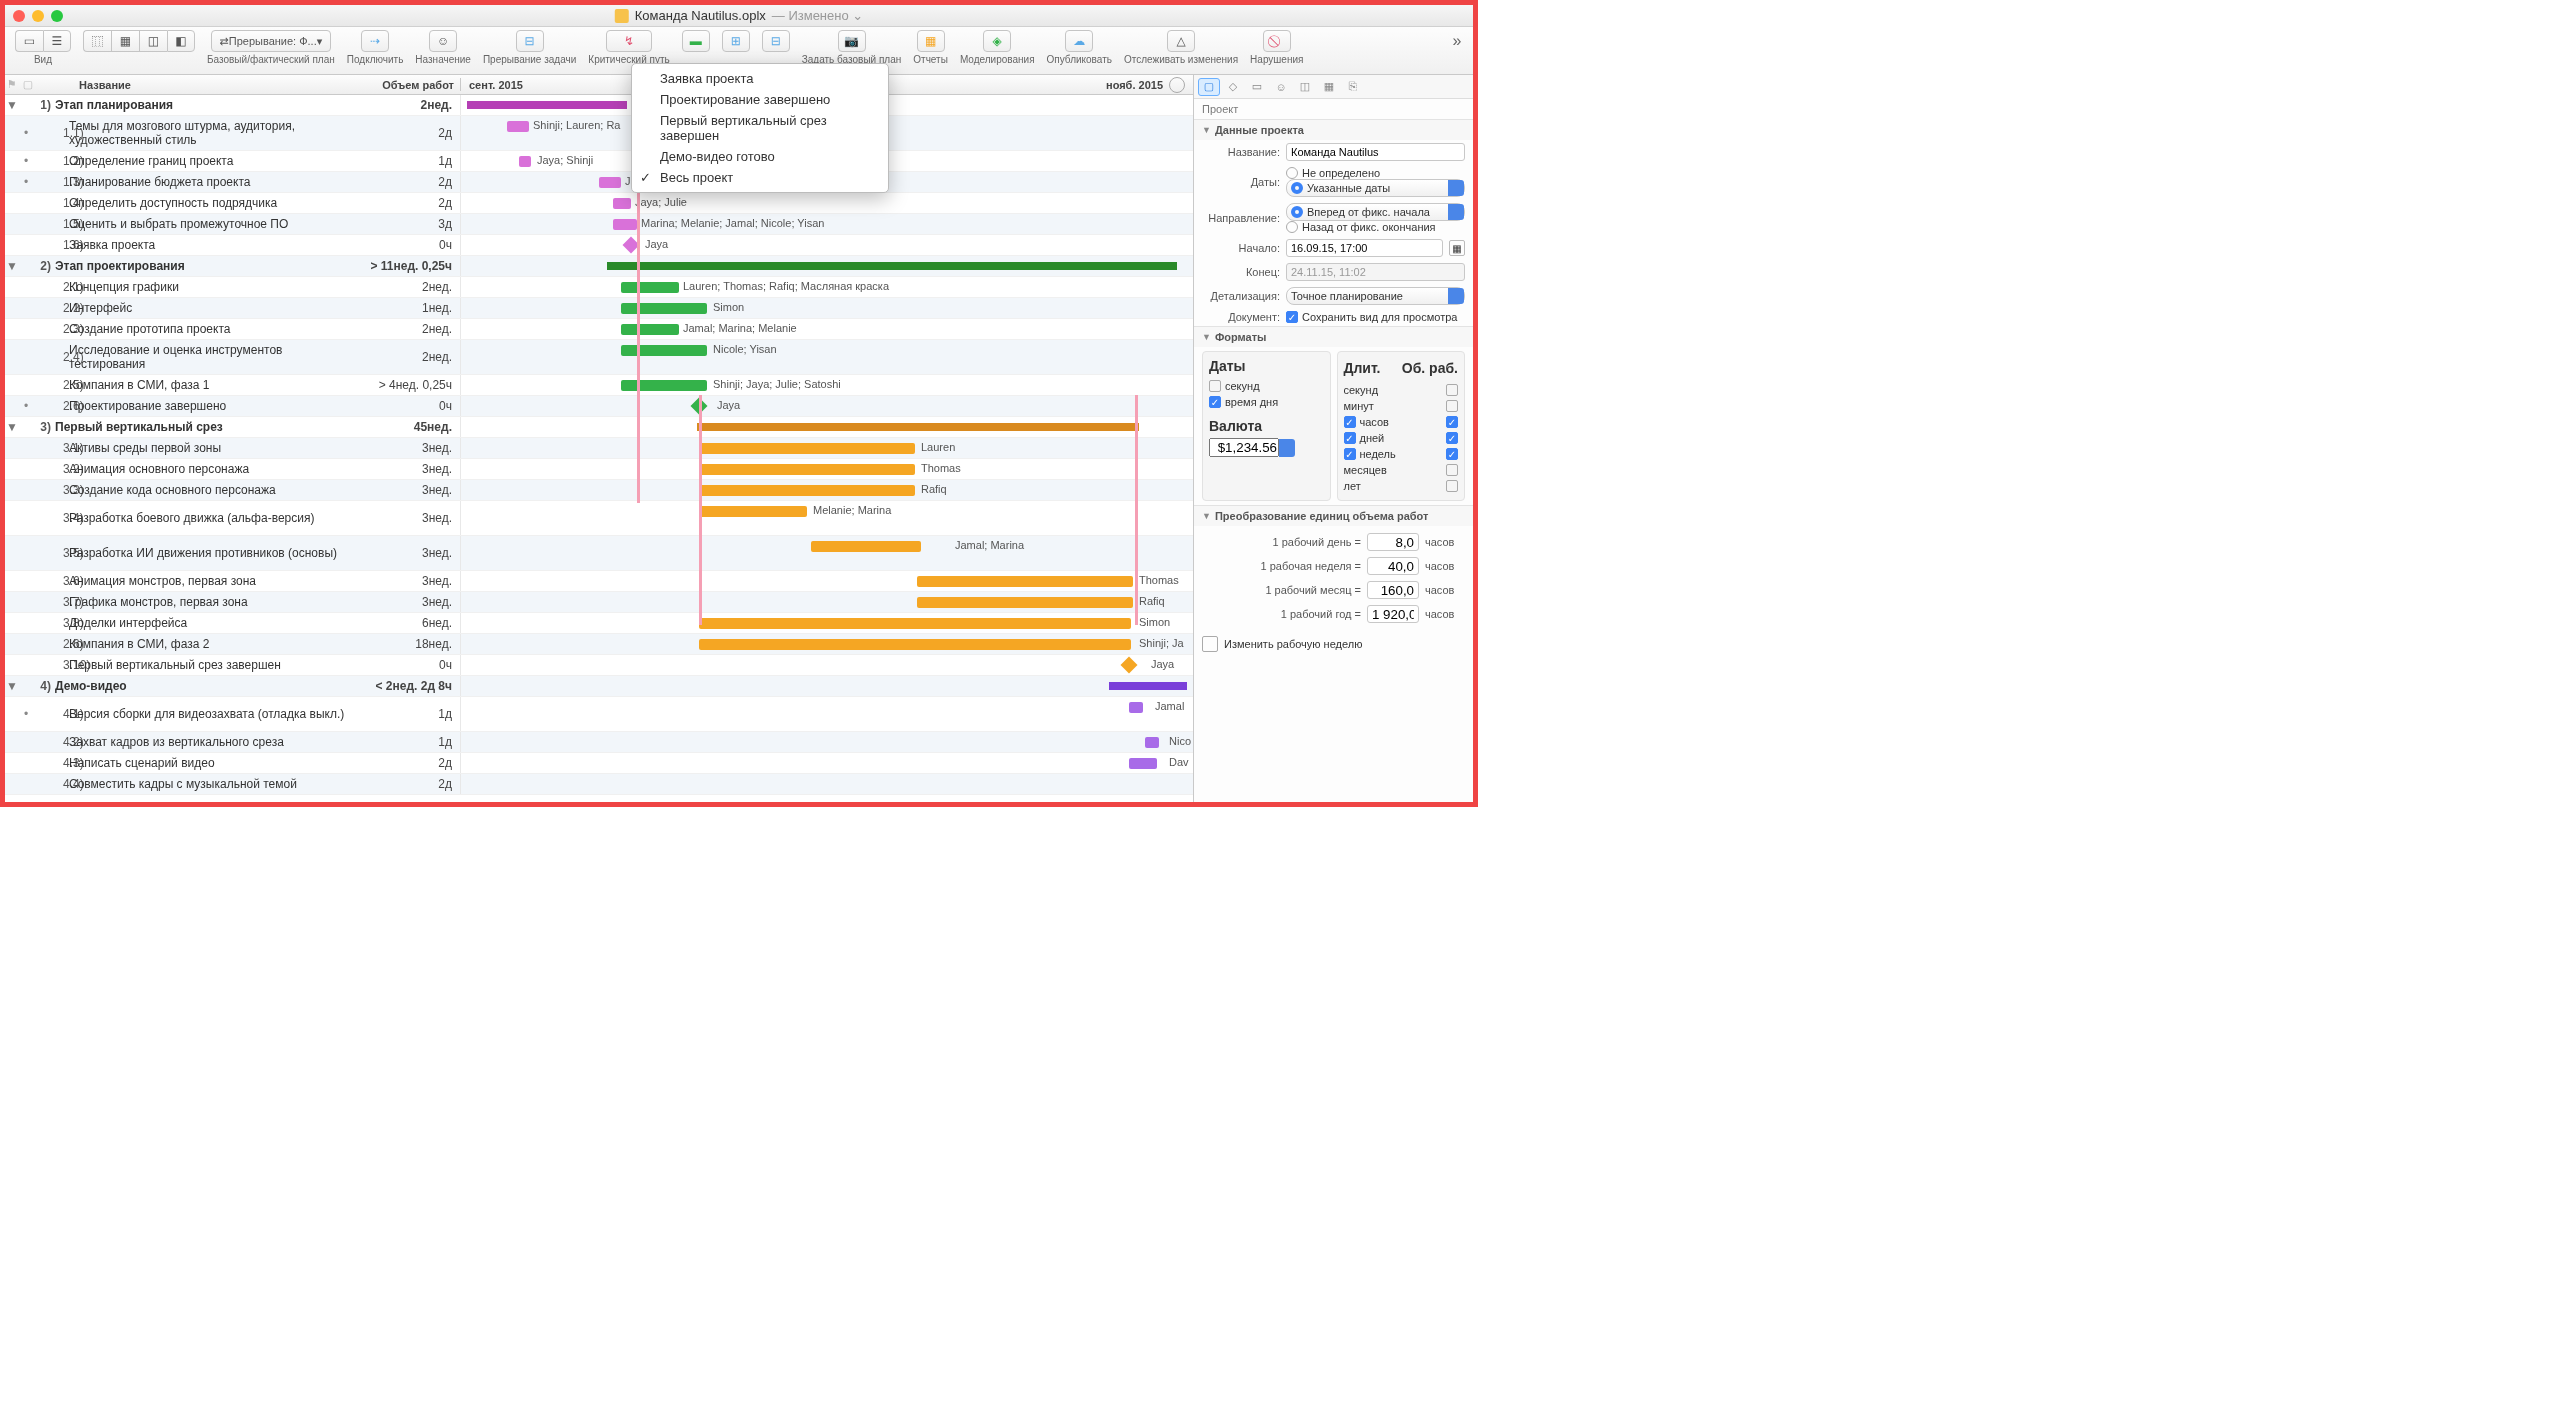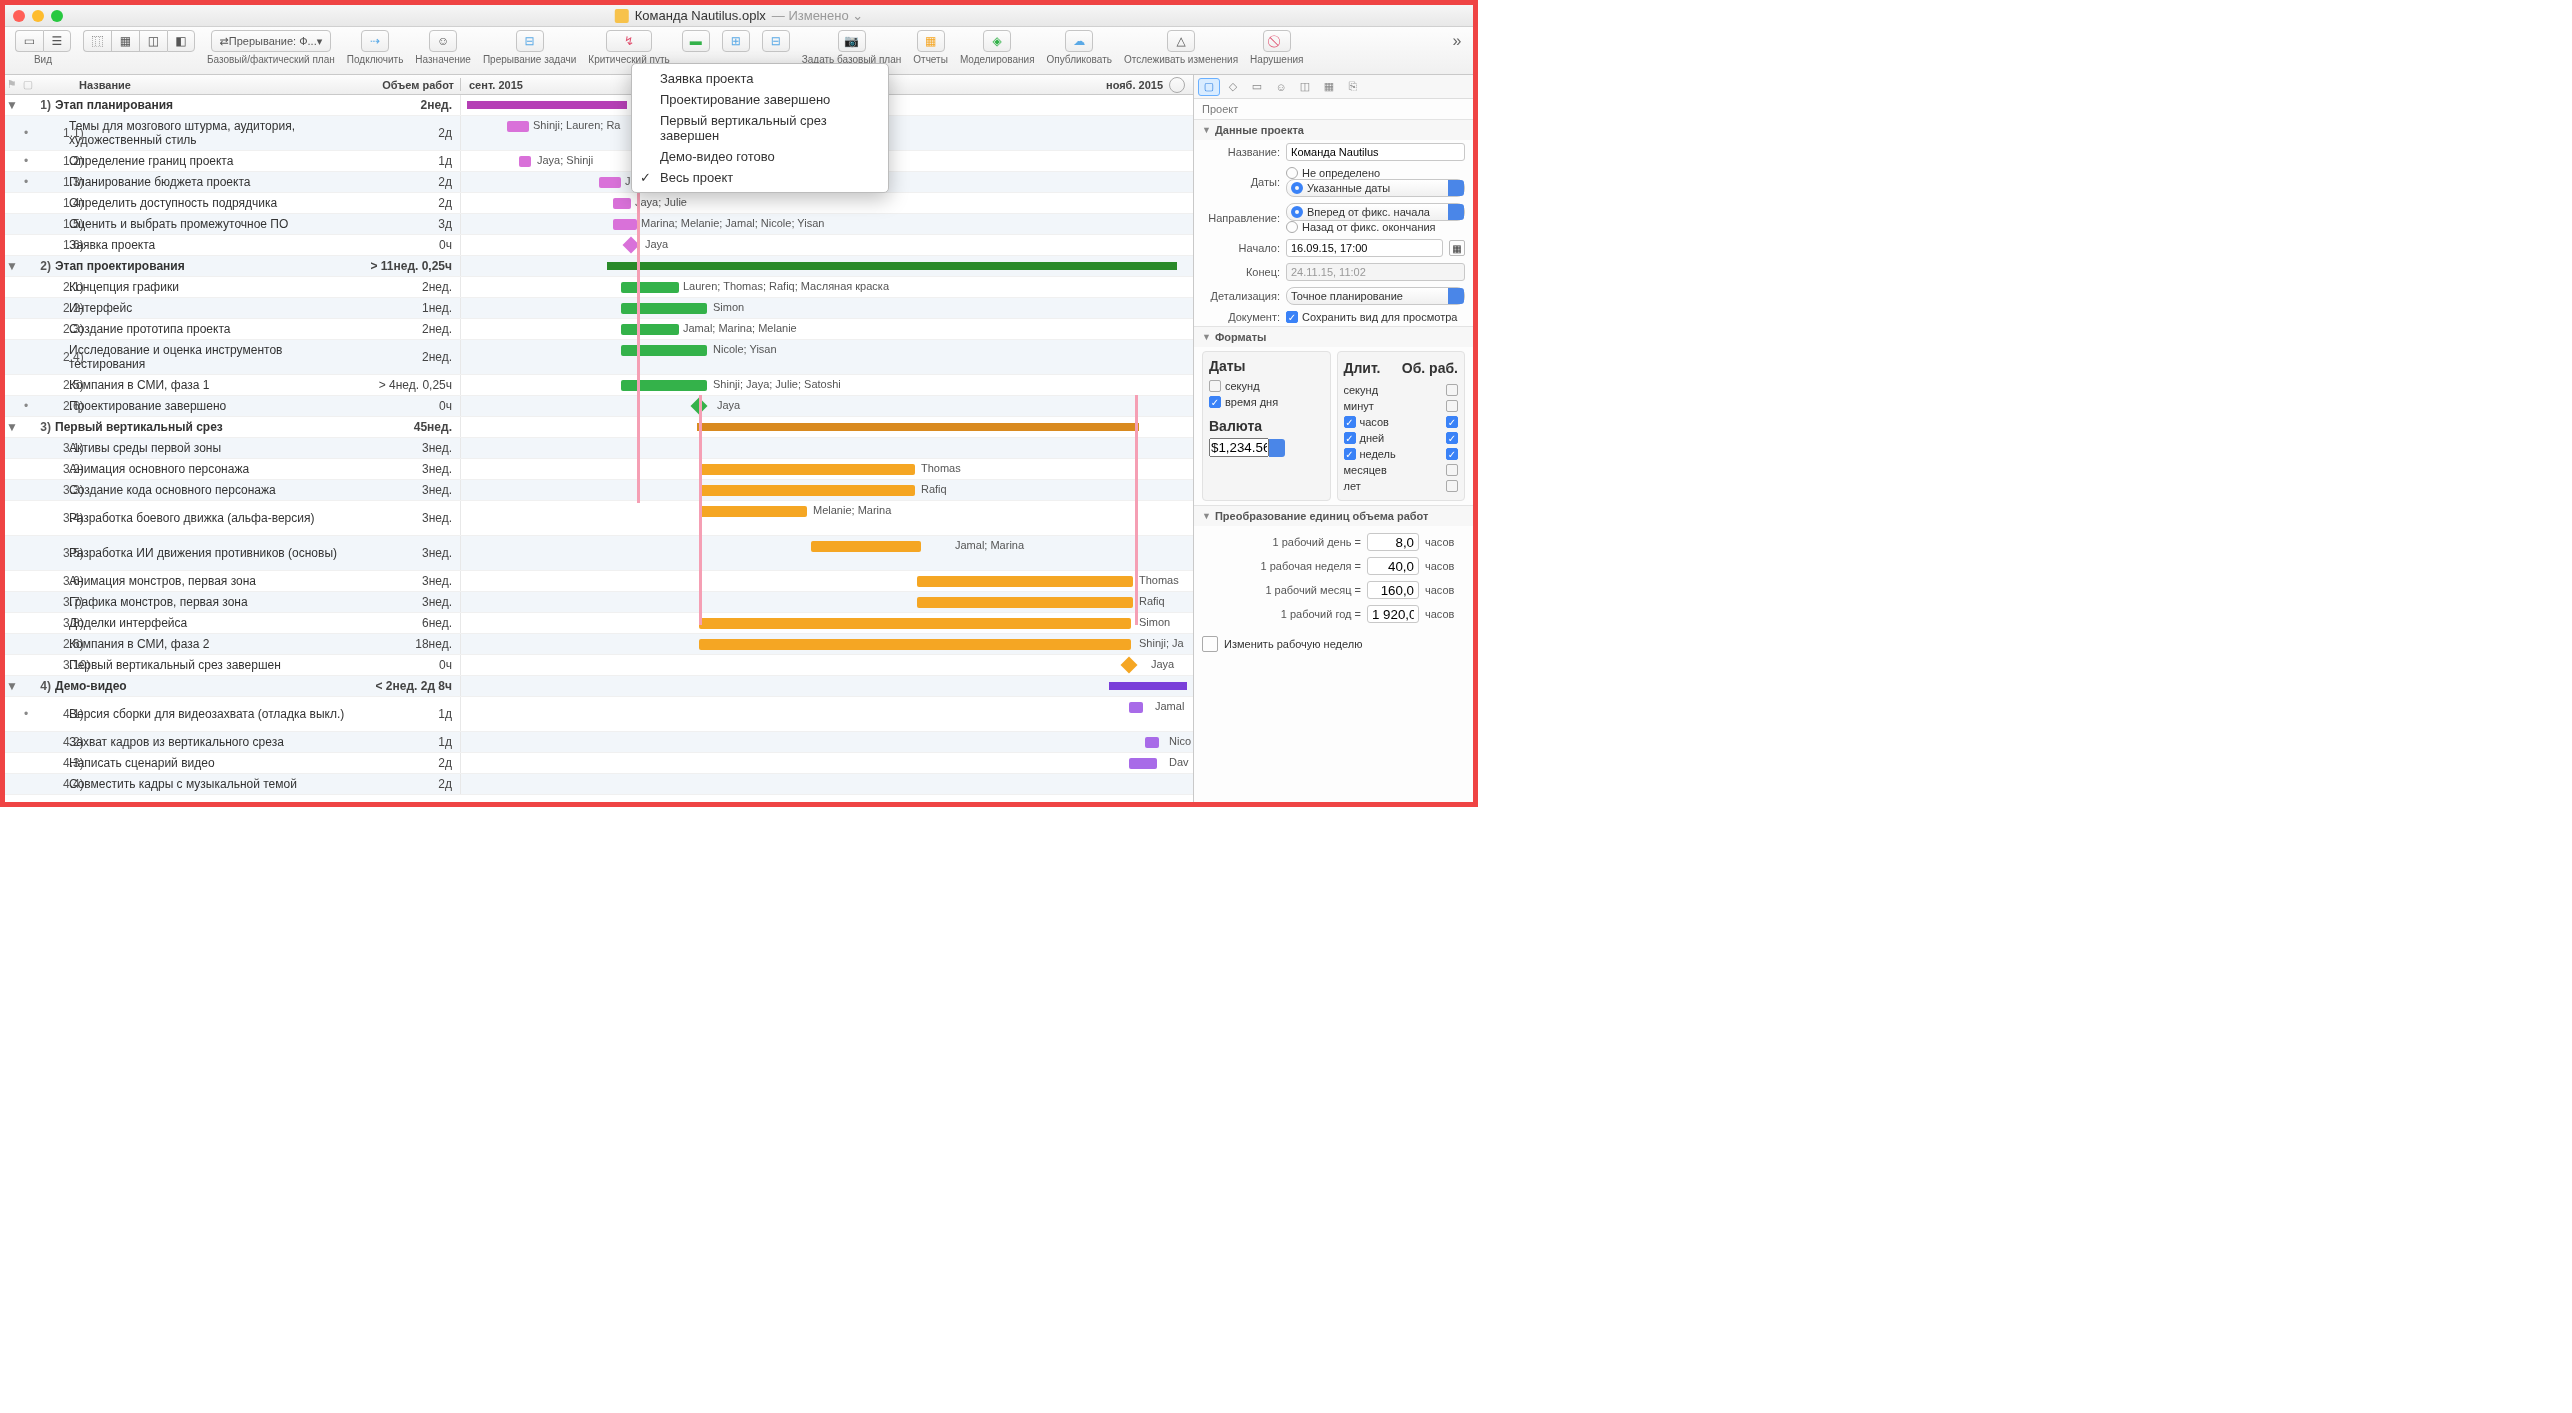--- a/index.html
+++ b/index.html
@@ -71,21 +71,21 @@
 .radio.sel .dot{border:4px solid #3a82f7;}
 .chk .box{width:12px;height:12px;border:1px solid #aaa;border-radius:2px;display:inline-flex;align-items:center;justify-content:center;font-size:10px;color:#fff;}
 .chk.on .box{background:#3a82f7;border-color:#3a82f7;}
 .sel{flex:1; height:18px; border:1px solid #c8c8c8; border-radius:8px; background:linear-gradient(#fff,#f0f0f0); display:flex; align-items:center; padding:0 4px; position:relative;}
 .sel::after{content:""; position:absolute; right:0; top:0; bottom:0; width:16px; background:#4a86e8; border-radius:0 3px 3px 0;}
 .formats{display:flex; gap:6px; padding:4px 8px;}
 .fbox{flex:1; background:#f5f5f5; border:1px solid #e2e2e2; border-radius:4px; padding:6px;}
 .fbox h4{font-size:14px; font-weight:600; margin-bottom:4px;}
 .frow{display:flex; align-items:center; justify-content:space-between; padding:2px 0;}
 .curr{display:flex; align-items:center;}
-.curr input{width:60px; text-align:right;}
+.curr input{width:70px; text-align:right;}
 .curr .dd{width:16px;height:18px;background:#4a86e8;border-radius:0 3px 3px 0;}
 .conv{padding:4px 8px;}
 .conv .crow{display:flex; align-items:center; gap:6px; padding:3px 0;}
 .conv .crow .cl{flex:1; text-align:right; color:#555;}
 .conv .crow input{width:52px; text-align:right; height:18px; border:1px solid #c8c8c8; border-radius:3px; padding:0 4px;}
 .conv .crow .unit{width:40px; color:#555;}
 .wk-row{display:flex; align-items:center; gap:6px; padding:6px 8px;}
 .wk-ico{width:16px;height:16px;border:1px solid #aaa;border-radius:2px;}
 .popup{position:absolute; background:#fff; border:1px solid #bcbcbc; border-radius:5px; box-shadow:0 6px 20px rgba(0,0,0,0.25); padding:4px 0; z-index:100;}
 .popup .item{padding:3px 14px 3px 28px; font-size:13px; cursor:pointer; position:relative;}
@@ -400,20 +400,24 @@
             </div>
           </div>
           <div class="row alt">
             <div class="left">
               <span class="disc none">▼</span>
               <span class="bullet"></span>
               <span class="num" style="padding-left: 30px;">3.1)</span>
               <span class="name">Активы среды первой зоны</span>
               <span class="vol">3нед.</span>
             </div>
+            <div class="gantt">
+              <div class="bar" style="left: 238px; width: 216px; background: rgb(245, 166, 35); color: rgb(245, 166, 35);"></div>
+              <div class="barlbl" style="left: 460px;">Lauren</div>
+            </div>
           </div>
           <div class="row">
             <div class="left">
               <span class="disc none">▼</span>
               <span class="bullet"></span>
               <span class="num" style="padding-left: 30px;">3.2)</span>
               <span class="name">Анимация основного персонажа</span>
               <span class="vol">3нед.</span>
             </div>
             <div class="gantt">

